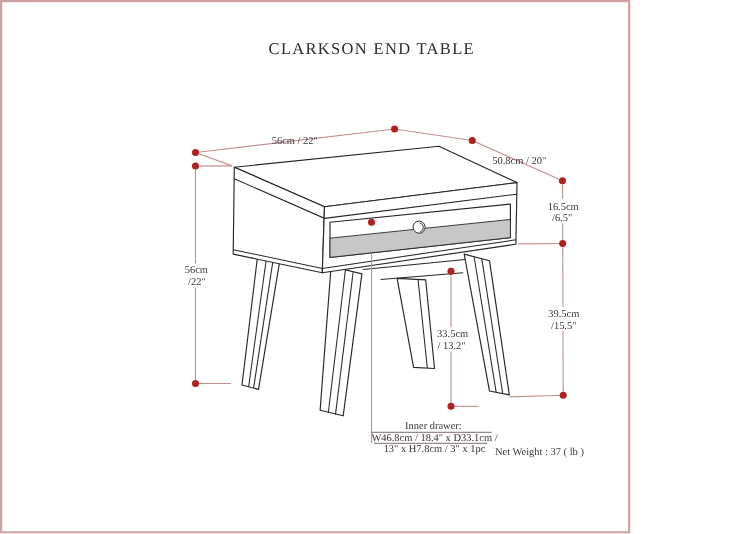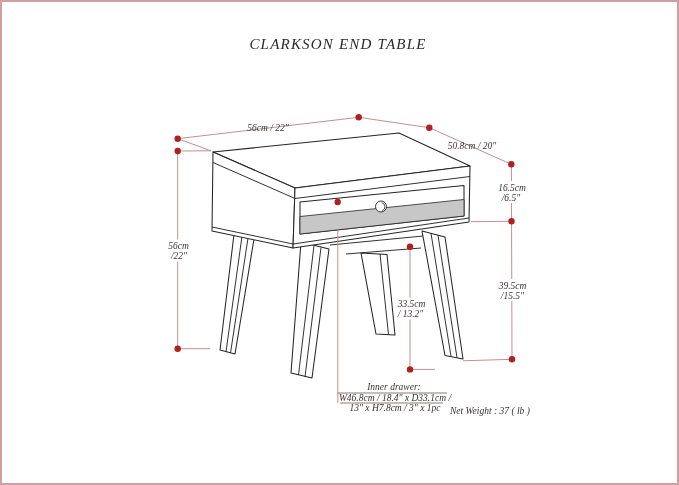--- a/index.html
+++ b/index.html
@@ -1,24 +1,23 @@
 <!DOCTYPE html>
 <html><head>
 <meta charset="utf-8">
 <style>
   html,body{margin:0;padding:0;background:#ffffff;}
   .page{
     position:relative;
-    width:679px;height:485px;
+    width:573px;height:485px;
     box-sizing:border-box;
     background:#ffffff;
     border:2px solid #cfa0a2;
     overflow:hidden;
     font-family:"Liberation Serif","DejaVu Serif",serif;
-    font-style:italic;
   }
   svg{position:absolute;left:0;top:0;}
   .furn{fill:#ffffff;stroke:#262626;stroke-width:1.05;stroke-linejoin:round;}
   .furnline{fill:none;stroke:#262626;stroke-width:0.95;}
   .shade{fill:#c7c7c7;stroke:#262626;stroke-width:0.8;}
   .dimline{fill:none;stroke:#c09191;stroke-width:1;}
   .rule{fill:none;stroke:#7d6a6a;stroke-width:0.9;}
   .dot{fill:#b02020;stroke:none;}
   .dimtext{font-family:"Liberation Serif","DejaVu Serif",serif;font-size:9.5px;fill:#3a3335;}
   .titletext{font-family:"Liberation Serif","DejaVu Serif",serif;font-size:15px;letter-spacing:1.2px;fill:#2b2b2b;}

